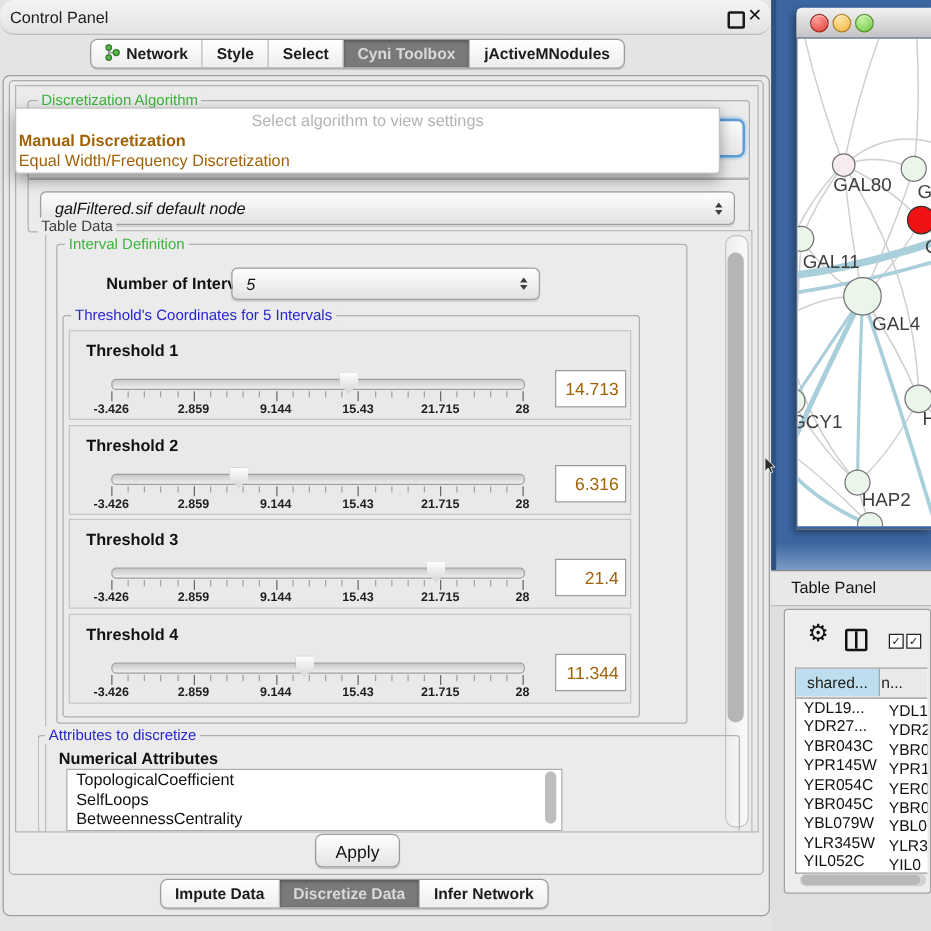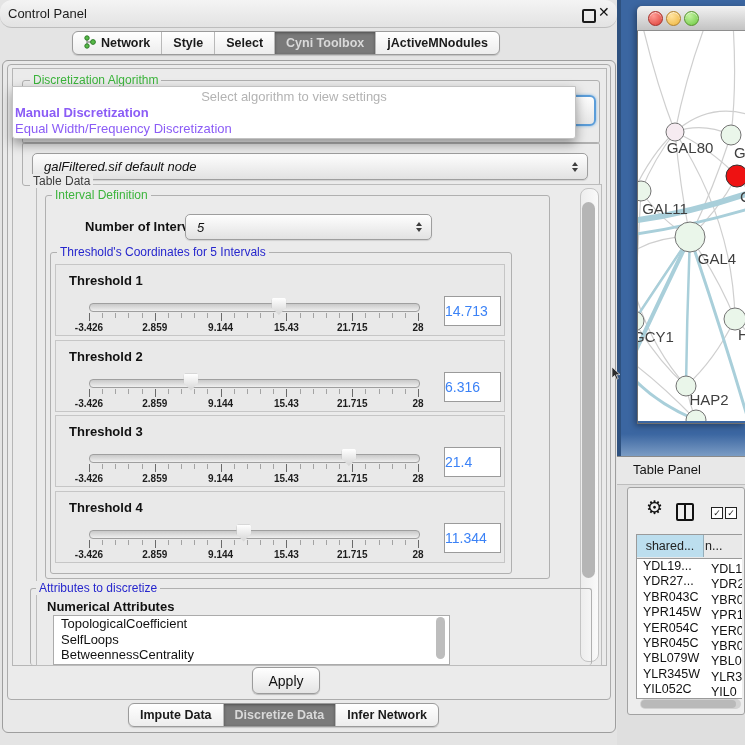--- a/index.html
+++ b/index.html
@@ -41,21 +41,21 @@
   .spin{display:flex;flex-direction:column;align-items:center;margin-right:9px;gap:2px;}
   .tri{width:0;height:0;border-left:3.5px solid transparent;border-right:3.5px solid transparent;}
   .tri.up{border-bottom:4.5px solid #3e3e3e;}
   .tri.dn{border-top:4.5px solid #3e3e3e;}
 
   
   #alg-box{left:22px;top:80px;width:576px;height:62px;}
   #alg-combo-frag{left:538px;top:95px;width:54px;height:27px;border:2px solid #5b9dd9;border-radius:6px;background:linear-gradient(#fdfdfd,#e6e6e6);box-shadow:0 0 3px #79b2e2;}
   #popup{left:12px;top:86px;width:562px;height:51px;background:#ffffff;border:1px solid #c2c2c2;border-radius:0 0 3px 3px;box-shadow:0 5px 12px rgba(0,0,0,.38);z-index:30;}
   #popup .prompt{text-align:center;color:#b3b3b3;font-size:13px;padding-top:2px;height:16px;}
-  #popup .opt{font-size:13px;color:#8b5cf6;padding:0 2px;height:16px;line-height:16px;}
+  #popup .opt{font-size:13px;color:#a16207;padding:0 2px;height:16px;line-height:16px;}
   #popup .opt.bold{font-weight:bold;}
 
   
   #td-box{left:22px;top:142px;width:576px;height:42px;}
 
   
   #viewport{left:36px;top:184px;width:564px;height:480px;border:1px solid #bcbcbc;background:#ebebeb;}
   #vscroll{left:580px;top:188px;width:17px;height:472px;border:1px solid #c4c4c4;border-radius:8px;background:linear-gradient(90deg,#ededed,#fafafa);}
   #vscroll-thumb{left:582px;top:202px;width:13px;height:376px;border-radius:7px;background:#b5b5b5;}
 
@@ -67,21 +67,21 @@
   
   .thr-row{position:absolute;left:55px;width:448px;height:70px;border:1px solid #c6c6c6;background:#e9e9e9;}
   .thr-label{position:absolute;left:13px;top:8px;font-size:13px;font-weight:bold;color:#111;}
   .slider{position:absolute;left:33px;top:0;width:329px;height:70px;}
   .track{position:absolute;left:0;top:38px;width:329px;height:7px;border:1px solid #9f9f9f;border-radius:4px;background:linear-gradient(#c9c9c9,#efefef);}
   .thumb{position:absolute;top:33px;width:15px;height:17px;transform:translateX(-50%);background:linear-gradient(#ffffff,#d4d4d4);clip-path:polygon(10% 0,90% 0,100% 12%,100% 55%,50% 100%,0 55%,0 12%);filter:drop-shadow(0 0 1px #7d7d7d);}
   .tick{position:absolute;top:48px;width:1px;background:#6a6a6a;}
   .tick.minor{height:5px;opacity:.55;}
   .tick.major{height:8px;}
   .ticklabel{position:absolute;top:57px;transform:translateX(-50%);font-size:10px;font-weight:bold;color:#1d1d1d;white-space:nowrap;}
-  .thr-value{position:absolute;left:388px;top:31px;width:50px;height:28px;border:1px solid #9b9b9b;background:#fff;font-family:"Liberation Sans",sans-serif;font-size:14px;color:#3b82f6;padding:0 5px 0 0;}
+  .thr-value{position:absolute;left:388px;top:31px;width:50px;height:28px;border:1px solid #9b9b9b;background:#fff;font-family:"Liberation Sans",sans-serif;font-size:14px;color:#a16207;text-align:right;padding:0 5px 0 0;}
 
   
   #attr-box{left:30px;top:588px;width:560px;height:76px;border-bottom:none;}
   #attr-sub{left:47px;top:599px;font-size:13px;font-weight:bold;color:#111;}
   #attr-list{left:53px;top:615px;width:395px;height:48px;background:#fff;border:1px solid #ababab;overflow:hidden;}
   #attr-list .item{font-size:13px;color:#111;padding-left:7px;height:15.5px;line-height:15.5px;white-space:nowrap;}
   #attr-scroll{left:436px;top:617px;width:9px;height:42px;border-radius:5px;background:#bdbdbd;}
 
   #apply-btn{left:252px;top:667px;width:66px;height:25px;border:1px solid #9b9b9b;border-radius:6px;background:linear-gradient(#ffffff,#e4e4e4);font-size:14px;color:#111;display:flex;align-items:center;justify-content:center;box-shadow:0 1px 1px rgba(0,0,0,.2);}
 

